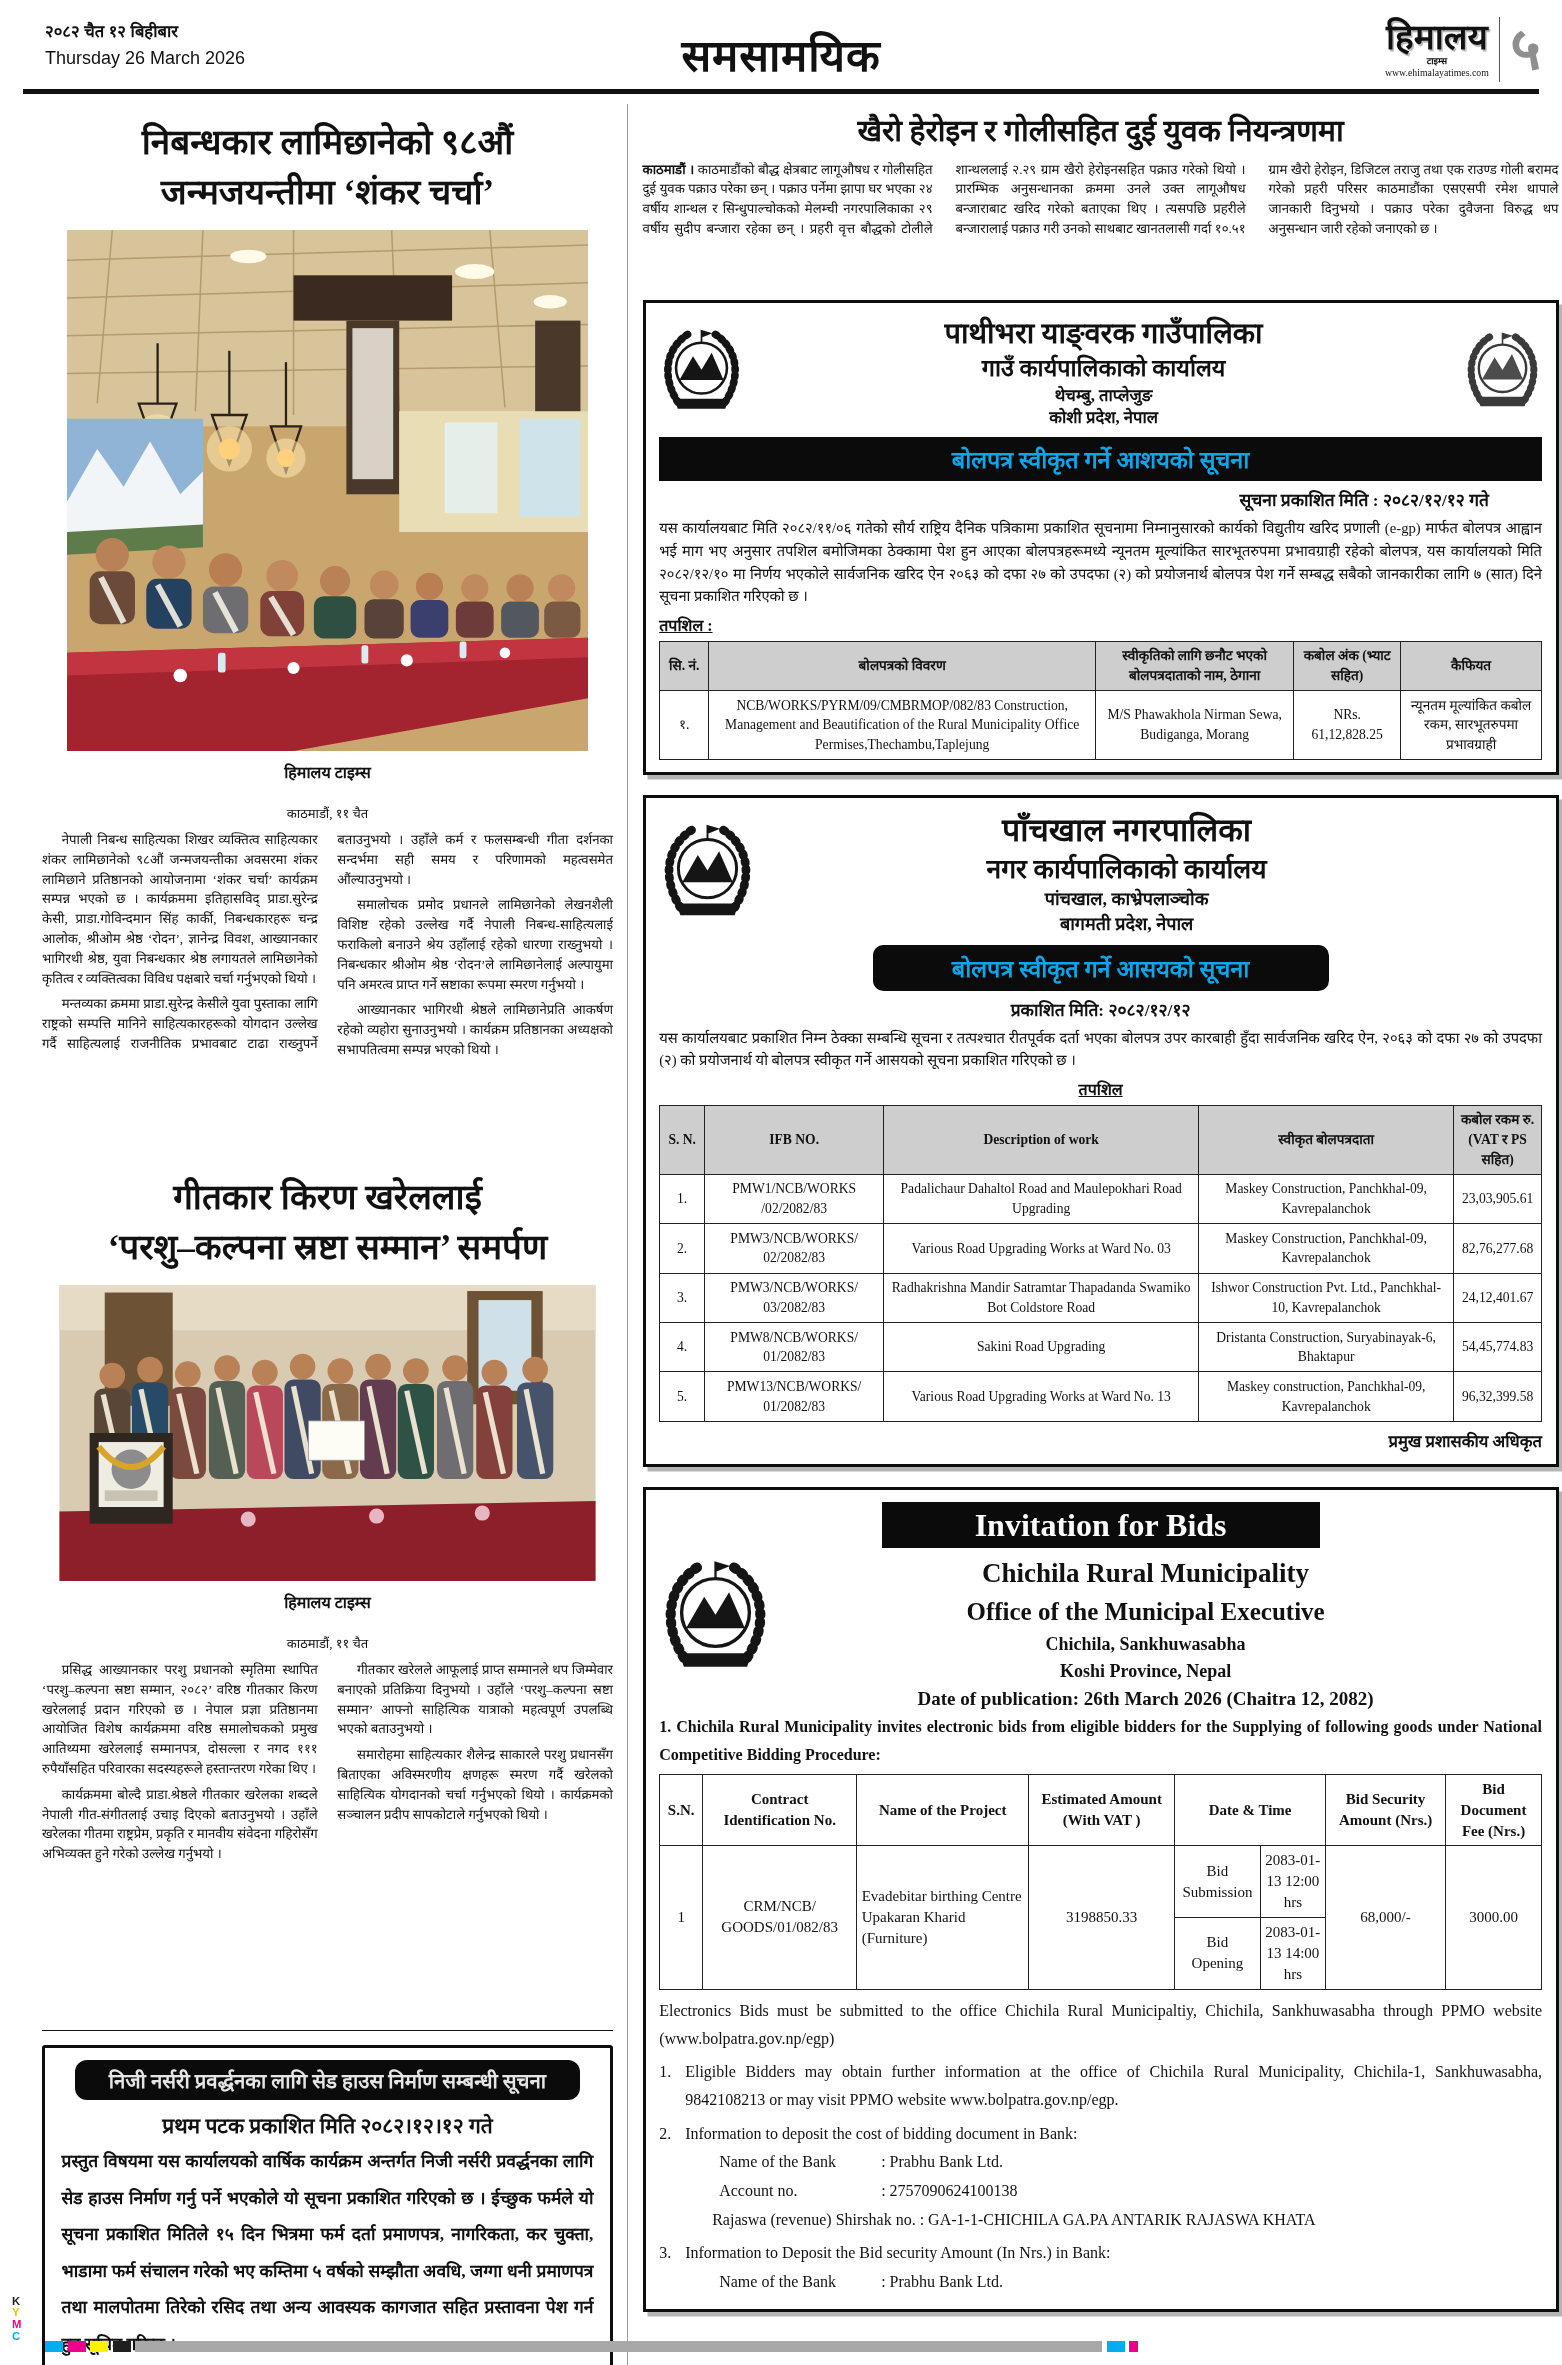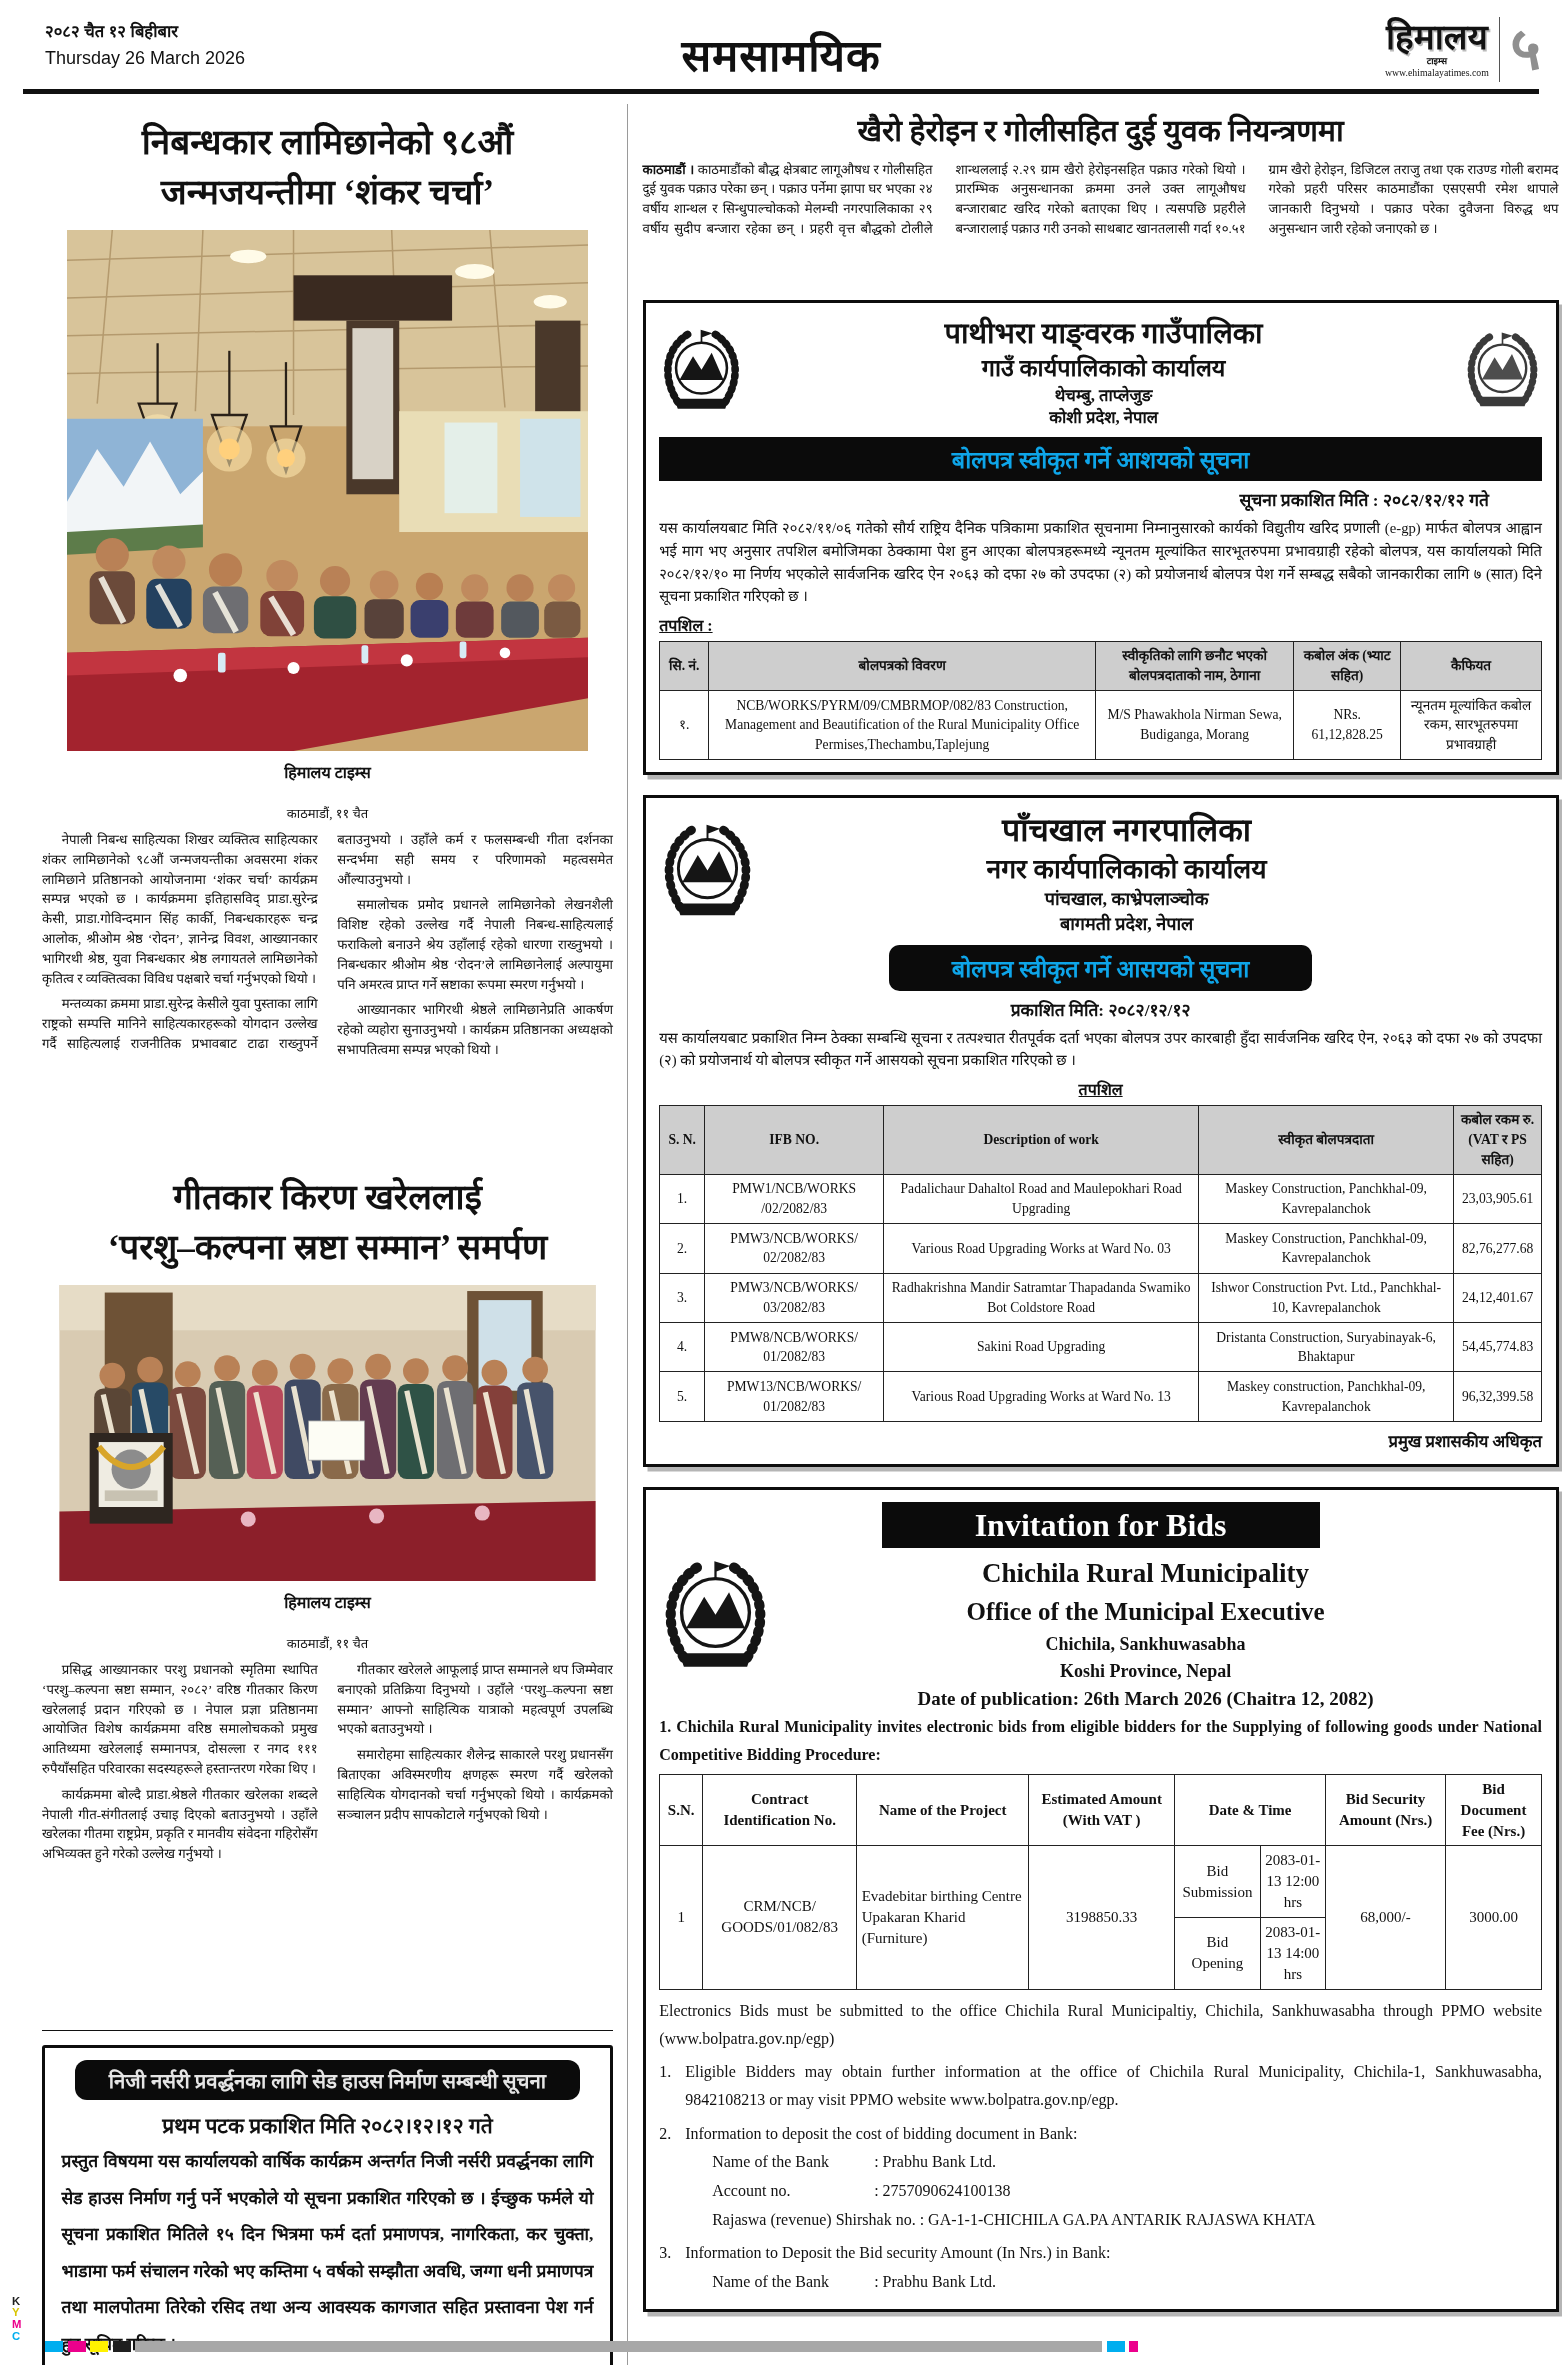--- a/index.html
+++ b/index.html
@@ -38,21 +38,21 @@
   .photo{display:block;margin:10.6px auto 0;}
   
   .nbox{border:3px solid #0d0d0d;background:#fff;box-shadow:4.5px 4.5px 0 #b5b5b5;margin-top:19.7px;padding:10.6px 13.6px 12px;}
   .nbox-head{display:flex;align-items:center;gap:10.6px;}
   .nbox-head .ctr{flex:1;text-align:center;line-height:1.35;}
   .org1{font-size:29px;font-weight:bold;}
   .org2{font-size:23.4px;font-weight:bold;}
   .org3{font-size:16.6px;font-weight:bold;}
   .banner{background:#0b0b0b;color:#0ea5e9;font-weight:bold;text-align:center;}
   .banner.full{font-size:23.4px;padding:6px 0;margin:7.6px 0 6px;}
-  .banner.pill{display:block;width:423px;margin:9px auto 6px;border-radius:10.6px;font-size:23.4px;padding:6.8px 0;}
+  .banner.pill{display:block;width:456px;margin:9px auto 6px;border-radius:10.6px;font-size:23.4px;padding:6.8px 0;}
   .ndate{font-weight:bold;font-size:17.4px;}
   .ndate.right{text-align:right;padding-right:53px;}
   .ndate.center{text-align:center;}
   .nbody{font-size:14.7px;line-height:1.55;text-align:justify;margin-top:6px;}
   .tapasil{font-weight:bold;font-size:16px;text-decoration:underline;margin:6px 0 4.5px;}
   .tapasil.center{text-align:center;}
   table.ntab{border-collapse:collapse;width:100%;font-size:13.6px;}
   table.ntab th,table.ntab td{border:1.5px solid #222;padding:4.5px 6px;text-align:center;vertical-align:middle;line-height:1.45;}
   table.ntab th{background:#cecece;font-weight:bold;}
   .sig-right{text-align:right;font-weight:bold;font-size:16.6px;margin-top:7.6px;}
@@ -67,21 +67,21 @@
   .invdate{font-size:19px;font-weight:bold;}
   .etext{font-size:16px;line-height:1.75;text-align:justify;}
   .etext.b{font-weight:bold;}
   table.etab{border-collapse:collapse;width:100%;font-size:15px;margin:4.5px 0 7.6px;}
   table.etab th,table.etab td{border:1.5px solid #222;padding:3.8px 4.5px;text-align:center;line-height:1.4;}
   .elist{font-size:16px;line-height:1.8;}
   .eitem{display:flex;margin-top:4.5px;}
   .eitem .no{width:26px;flex:none;}
   .eitem .tx{flex:1;text-align:justify;}
   .bankrow{display:flex;margin-left:53px;}
-  .bankrow .lb{width:162px;flex:none;}
+  .bankrow .lb{width:162px;flex:none;margin-left:7px;}
   
   .nursery{border:3.8px solid #0d0d0d;border-radius:3px;margin-top:13.6px;padding:12px 16.6px;}
   .nur-banner{background:#0b0b0b;color:#e5e5e5;font-weight:bold;font-size:20.4px;text-align:center;border-radius:12px;padding:6px 7.6px;width:92%;margin:0 auto;}
   .nur-date{font-weight:bold;font-size:21px;text-align:center;margin:10.6px 0 4.5px;}
   .nur-body{font-size:17.4px;line-height:2.1;text-align:justify;font-weight:bold;}
   .nur-sig1{font-weight:bold;font-size:21px;text-align:right;margin-top:3px;}
   .nur-sig2{font-weight:bold;font-size:18px;text-align:right;margin-top:1.5px;}
   .hrule{height:1.5px;background:#111;margin:15px 0 0;}
   
   .cmyk-strip{position:absolute;left:45px;bottom:13.6px;display:flex;align-items:center;gap:4.5px;}

